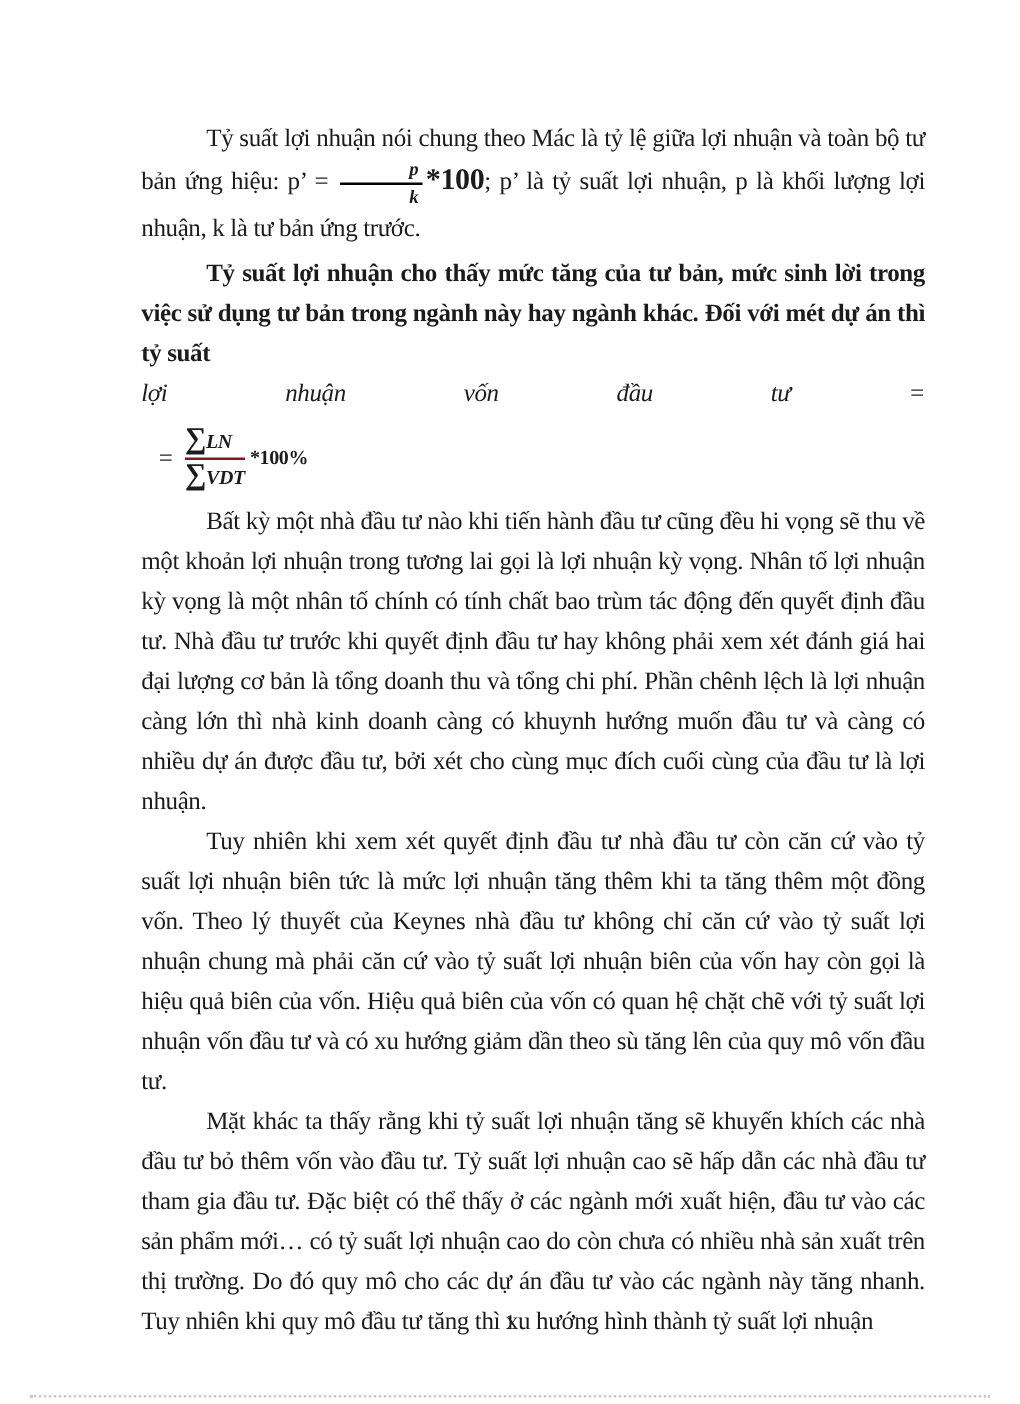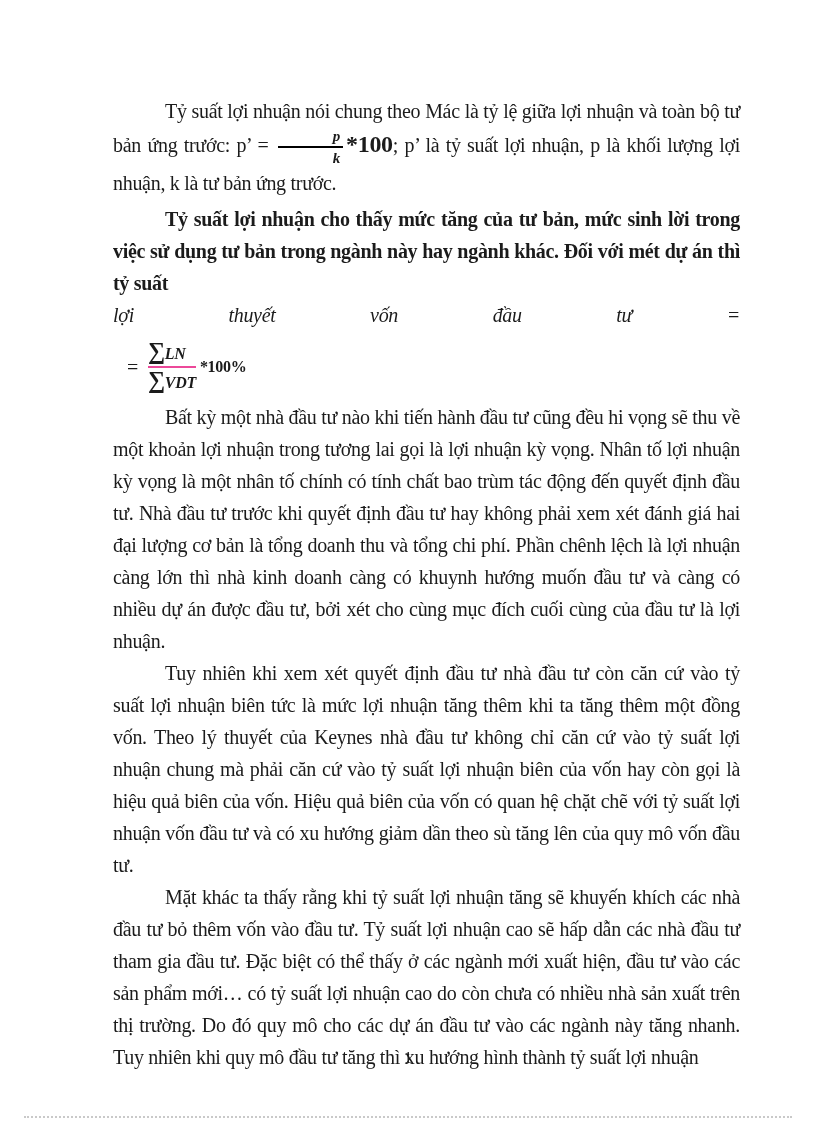--- a/index.html
+++ b/index.html
@@ -57,21 +57,21 @@
     letter-spacing: -0.3px;
   }
   .formula-row .eq { margin: 0 10px 0 14px; }
   .frac-big {
     display: inline-block;
     text-align: left;
     font-weight: bold;
     font-style: italic;
     line-height: 24px;
   }
-  .frac-big .num { display: block; border-bottom: 2px solid #ec4899; padding: 0 4px 0 0; }
+  .frac-big .num { display: block; border-bottom: 2px solid #7f1d1d; padding: 0 4px 0 0; }
   .frac-big .den { display: block; padding-top: 0; }
   .sigma { font-size: 24px; font-style: normal; }
   .frac-term { font-size: 16px; }
   .mult-pct { font-weight: bold; font-size: 16px; margin-left: 4px; }
   .page-number {
     position: absolute;
     left: 0; right: 0;
     top: 1048px;
     text-align: center;
     font-size: 17px;
@@ -83,29 +83,29 @@
     border-top: 2px dotted #c9c9c9;
     height: 0;
   }
 </style>
 </head>
 <body>
 
 <div class="content">
 
   <p class="body-par">
-    <span>Tỷ suất lợi nhuận nói chung theo Mác là tỷ lệ giữa lợi nhuận và toàn bộ tư bản ứng trước: p’ = </span><span class="frac-inline"><span class="num">p</span><span class="den">k</span></span><span class="bold-op">*100</span><span>; p’ là tỷ suất lợi nhuận, p là khối lượng lợi nhuận, k là tư bản ứng trước.</span>
+    <span>Tỷ suất lợi nhuận nói chung theo Mác là tỷ lệ giữa lợi nhuận và toàn bộ tư bản ứng hiệu: p’ = </span><span class="frac-inline"><span class="num">p</span><span class="den">k</span></span><span class="bold-op">*100</span><span>; p’ là tỷ suất lợi nhuận, p là khối lượng lợi nhuận, k là tư bản ứng trước.</span>
   </p>
 
   <p class="body-par" style="margin-top:4px;font-weight:bold;">
     <span>Tỷ suất lợi nhuận cho thấy mức tăng của tư bản, mức sinh lời trong việc sử dụng tư bản trong ngành này hay ngành khác. Đối với mét dự án thì tỷ suất</span>
   </p>
   <div class="spread-line">
     <span>lợi</span>
-    <span>thuyết</span>
+    <span>nhuận</span>
     <span>vốn</span>
     <span>đầu</span>
     <span>tư</span>
     <span>=</span>
   </div>
 
   <div class="formula-row">
     <span class="eq">=</span>
     <span class="frac-big">
         <span class="num"><span class="sigma">∑</span><span class="frac-term">LN</span></span>

